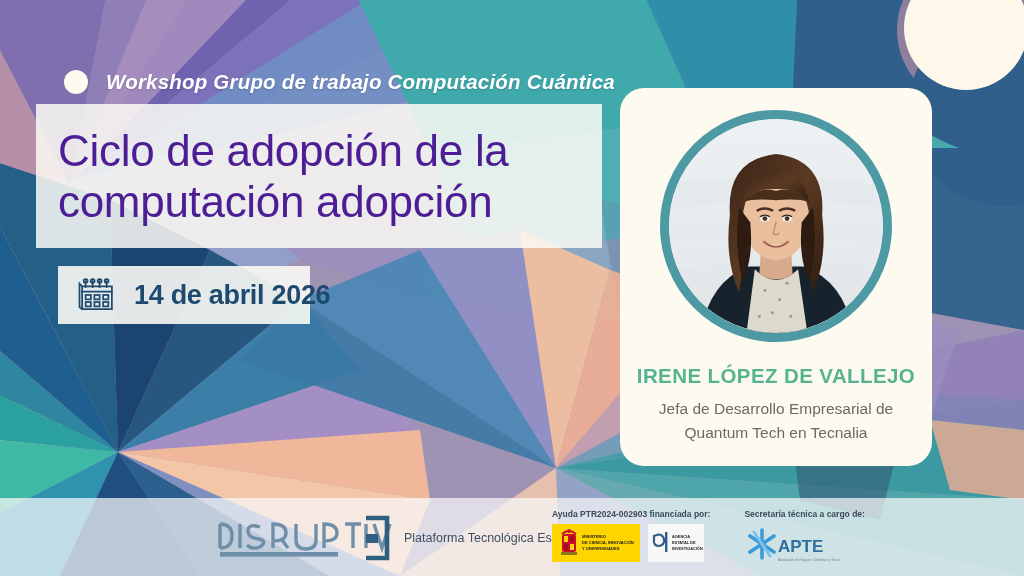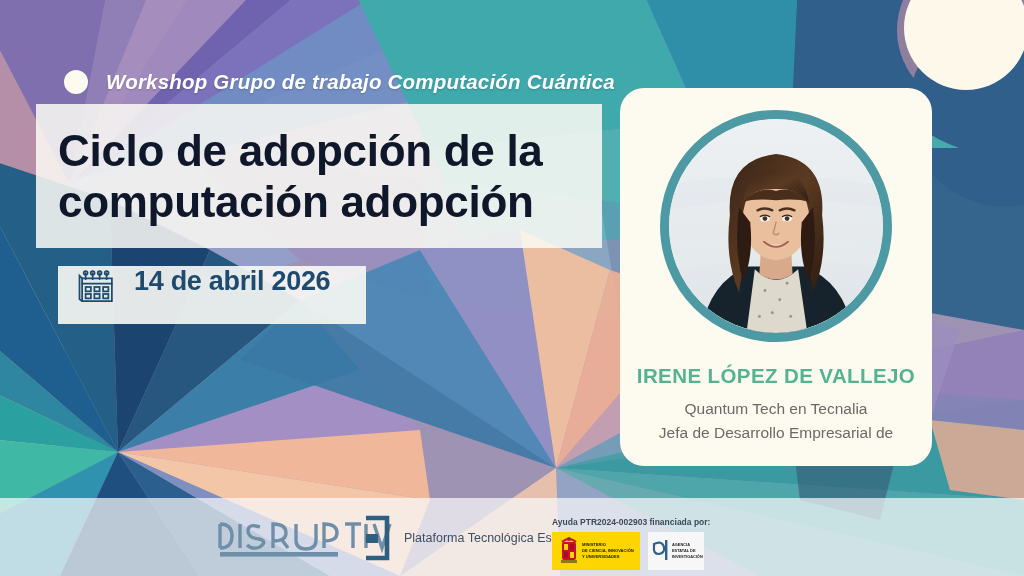--- a/index.html
+++ b/index.html
@@ -31,29 +31,29 @@
   }
 
   
   .title-panel{
     position:absolute;left:36px;top:104px;width:566px;height:144px;
     background:rgba(252,250,244,.86);
     display:flex;flex-direction:column;justify-content:center;
     padding-left:22px;box-sizing:border-box;
   }
   .title-line{
-    font-size:44px;line-height:1.16;font-weight:bold;
-    color:#0f172a;letter-spacing:-.3px;white-space:nowrap;
+    font-size:44px;line-height:1.16;font-weight:normal;
+    color:#4c1d95;letter-spacing:-.3px;white-space:nowrap;
   }
 
   
   .badge{
-    position:absolute;left:58px;width:308px;height:58px;
+    position:absolute;left:58px;width:252px;height:58px;
     background:rgba(250,249,245,.9);
-    display:flex;align-items:flex-start;gap:16px;
+    display:flex;align-items:center;gap:16px;
     padding-left:18px;box-sizing:border-box;
   }
   #badge-date{top:266px;}
   #badge-time{top:344px;}
   .badge-icon{width:42px;height:42px;flex:none;}
   .badge-icon svg{display:block;width:42px;height:42px;}
   .badge-text{
     font-size:27px;font-weight:bold;color:#1d4a6e;
     letter-spacing:-.3px;white-space:nowrap;
   }
@@ -294,22 +294,22 @@
           <path d="M104 134 Q116 142 128 134 Q116 139 104 134 Z" fill="#fdfdfd"></path>
           <path d="M103 133 Q116 144 129 133" stroke="#a9604f" stroke-width="2" fill="none" stroke-linecap="round"></path>
 
           <path d="M76 96 Q70 140 80 176 Q92 150 88 112 Z" fill="#2e1c12"></path>
           <path d="M156 96 Q162 140 152 176 Q140 150 144 112 Z" fill="#2e1c12"></path>
         </g>
       </svg>
     </div>
     <div class="speaker-name">IRENE LÓPEZ DE VALLEJO</div>
     <div class="speaker-role">
+      <div>Jefa de Desarrollo Empresarial de</div>
       <div>Quantum Tech en Tecnalia</div>
-      <div>Jefa de Desarrollo Empresarial de</div>
     </div>
   </div>
 
   <div class="footer-band"></div>
 
   <div class="footer-left">
     <span class="disruptive-logo">
       <svg viewBox="0 0 176 48">
         <g fill="none" stroke="#6f8fa8" stroke-width="3.4">
           <path d="M4 10 L4 34"></path>
@@ -371,16 +371,33 @@
             <g fill="#1a1a1a" font-family="Liberation Sans, sans-serif" font-size="3.9" font-weight="bold">
               <text x="24" y="14">AGENCIA</text>
               <text x="24" y="20">ESTATAL DE</text>
               <text x="24" y="26">INVESTIGACIÓN</text>
             </g>
           </svg>
         </span>
       </span>
     </div>
 
+    <div class="secretary-block">
+      <span class="fine-label">Secretaría técnica a cargo de:</span>
+      <span class="apte-logo">
+        <svg viewBox="0 0 96 46">
+          <g stroke="#3a9bd9" stroke-width="3.6" stroke-linecap="round" fill="none">
+            <line x1="18" y1="6" x2="18" y2="34"></line>
+            <line x1="6" y1="12" x2="30" y2="28"></line>
+            <line x1="30" y1="12" x2="6" y2="28"></line>
+          </g>
+          <g stroke="#7fc4e8" stroke-width="3" stroke-linecap="round" fill="none">
+            <line x1="10" y1="8" x2="26" y2="32"></line>
+          </g>
+          <text x="34" y="28" fill="#2f6f9f" font-family="Liberation Sans, sans-serif" font-size="17" font-weight="bold">APTE</text>
+          <text x="34" y="37" fill="#6f7f8f" font-family="Liberation Sans, sans-serif" font-size="3.3">Asociación de Parques Científicos y Tecnológicos de España</text>
+        </svg>
+      </span>
+    </div>
 
   </div>
 
 </div>
 
 </body></html>

